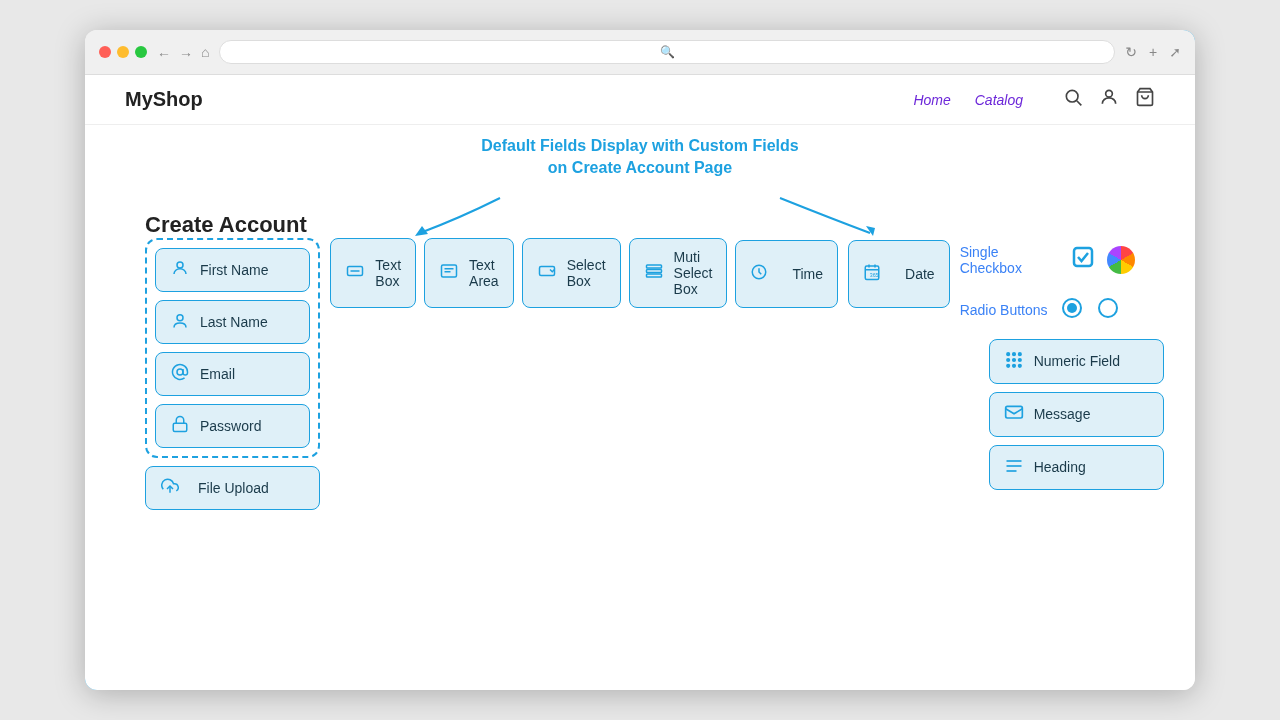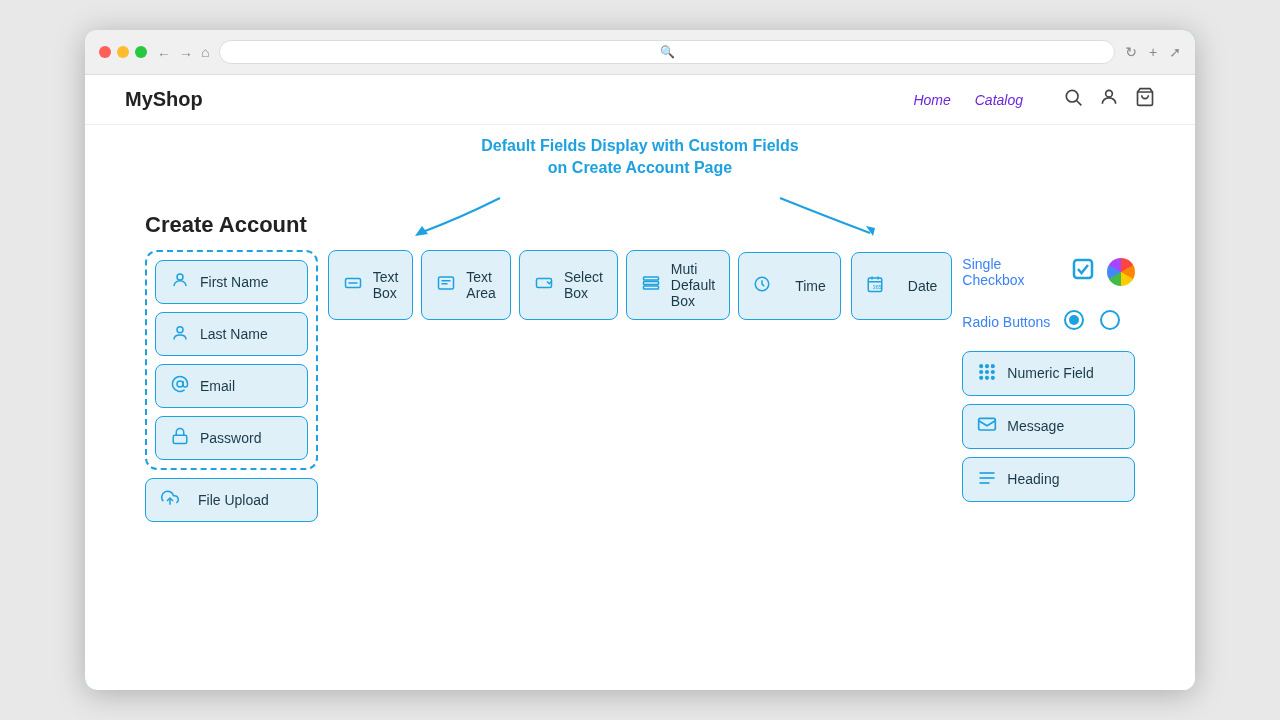--- a/index.html
+++ b/index.html
@@ -145,21 +145,20 @@
       font-weight: 600;
       color: #1da1e0;
       line-height: 1.4;
     }
 
     
     .create-account-title {
       font-size: 22px;
       font-weight: 700;
       color: #222;
-      margin-bottom: 12px;
     }
 
     
     .fields-grid {
       display: grid;
       grid-template-columns: 1fr 1fr 1fr;
       gap: 10px;
       align-items: start;
     }
 
@@ -224,20 +223,21 @@
       border-radius: 8px;
       padding: 10px 14px;
       display: flex;
       align-items: center;
       gap: 10px;
       font-size: 14px;
       font-weight: 500;
       color: #1a3a4a;
       cursor: pointer;
       width: 100%;
+      margin-left: 29px;
     }
 
     
     .bottom-row {
       display: flex;
       gap: 10px;
       margin-top: 2px;
     }
     .bottom-btn {
       background: #dff0f8;
@@ -452,21 +452,21 @@
           </div>
 
           <div class="field-btn">
             <span class="btn-icon">
               <svg width="18" height="18" viewBox="0 0 24 24" fill="none" stroke="#1da1e0" stroke-width="2">
                   <rect x="2" y="4" width="20" height="4" rx="1"></rect>
                   <rect x="2" y="10" width="20" height="4" rx="1"></rect>
                   <rect x="2" y="16" width="20" height="4" rx="1"></rect>
                 </svg>
             </span>
-            <span>Muti Default Box</span>
+            <span>Muti Select Box</span>
           </div>
 
           <div class="bottom-row">
             <div class="bottom-btn">
               <span class="btn-icon">
                 <svg width="18" height="18" viewBox="0 0 24 24" fill="none" stroke="#1da1e0" stroke-width="2">
                     <circle cx="12" cy="12" r="9"></circle>
                     <polyline points="12 7 12 12 15 15"></polyline>
                   </svg>
               </span>

